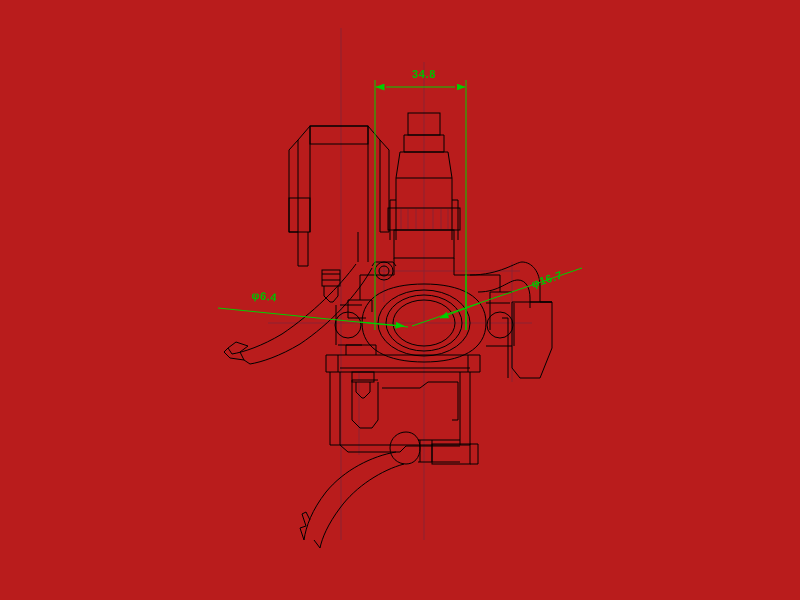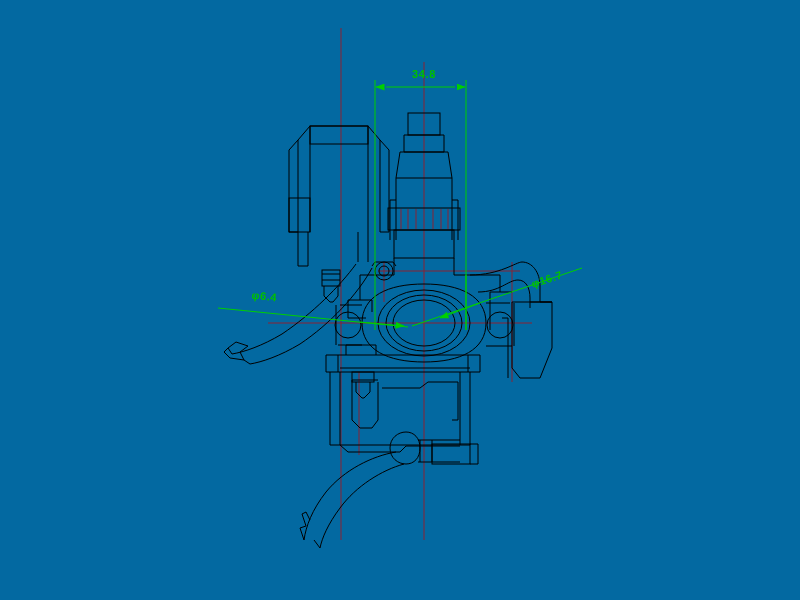--- a/index.html
+++ b/index.html
@@ -8,21 +8,21 @@
     padding: 0;
     background: #ffffff;
   }
   body {
     font-family: "Liberation Sans", sans-serif;
   }
   #canvas-root {
     position: relative;
     width: 800px;
     height: 600px;
-    background: #0369a1;
+    background: #b91c1c;
     overflow: hidden;
   }
   #drawing-svg {
     display: block;
     width: 800px;
     height: 600px;
   }
   .dim-text {
     font-family: "Liberation Sans", sans-serif;
     font-size: 11px;

